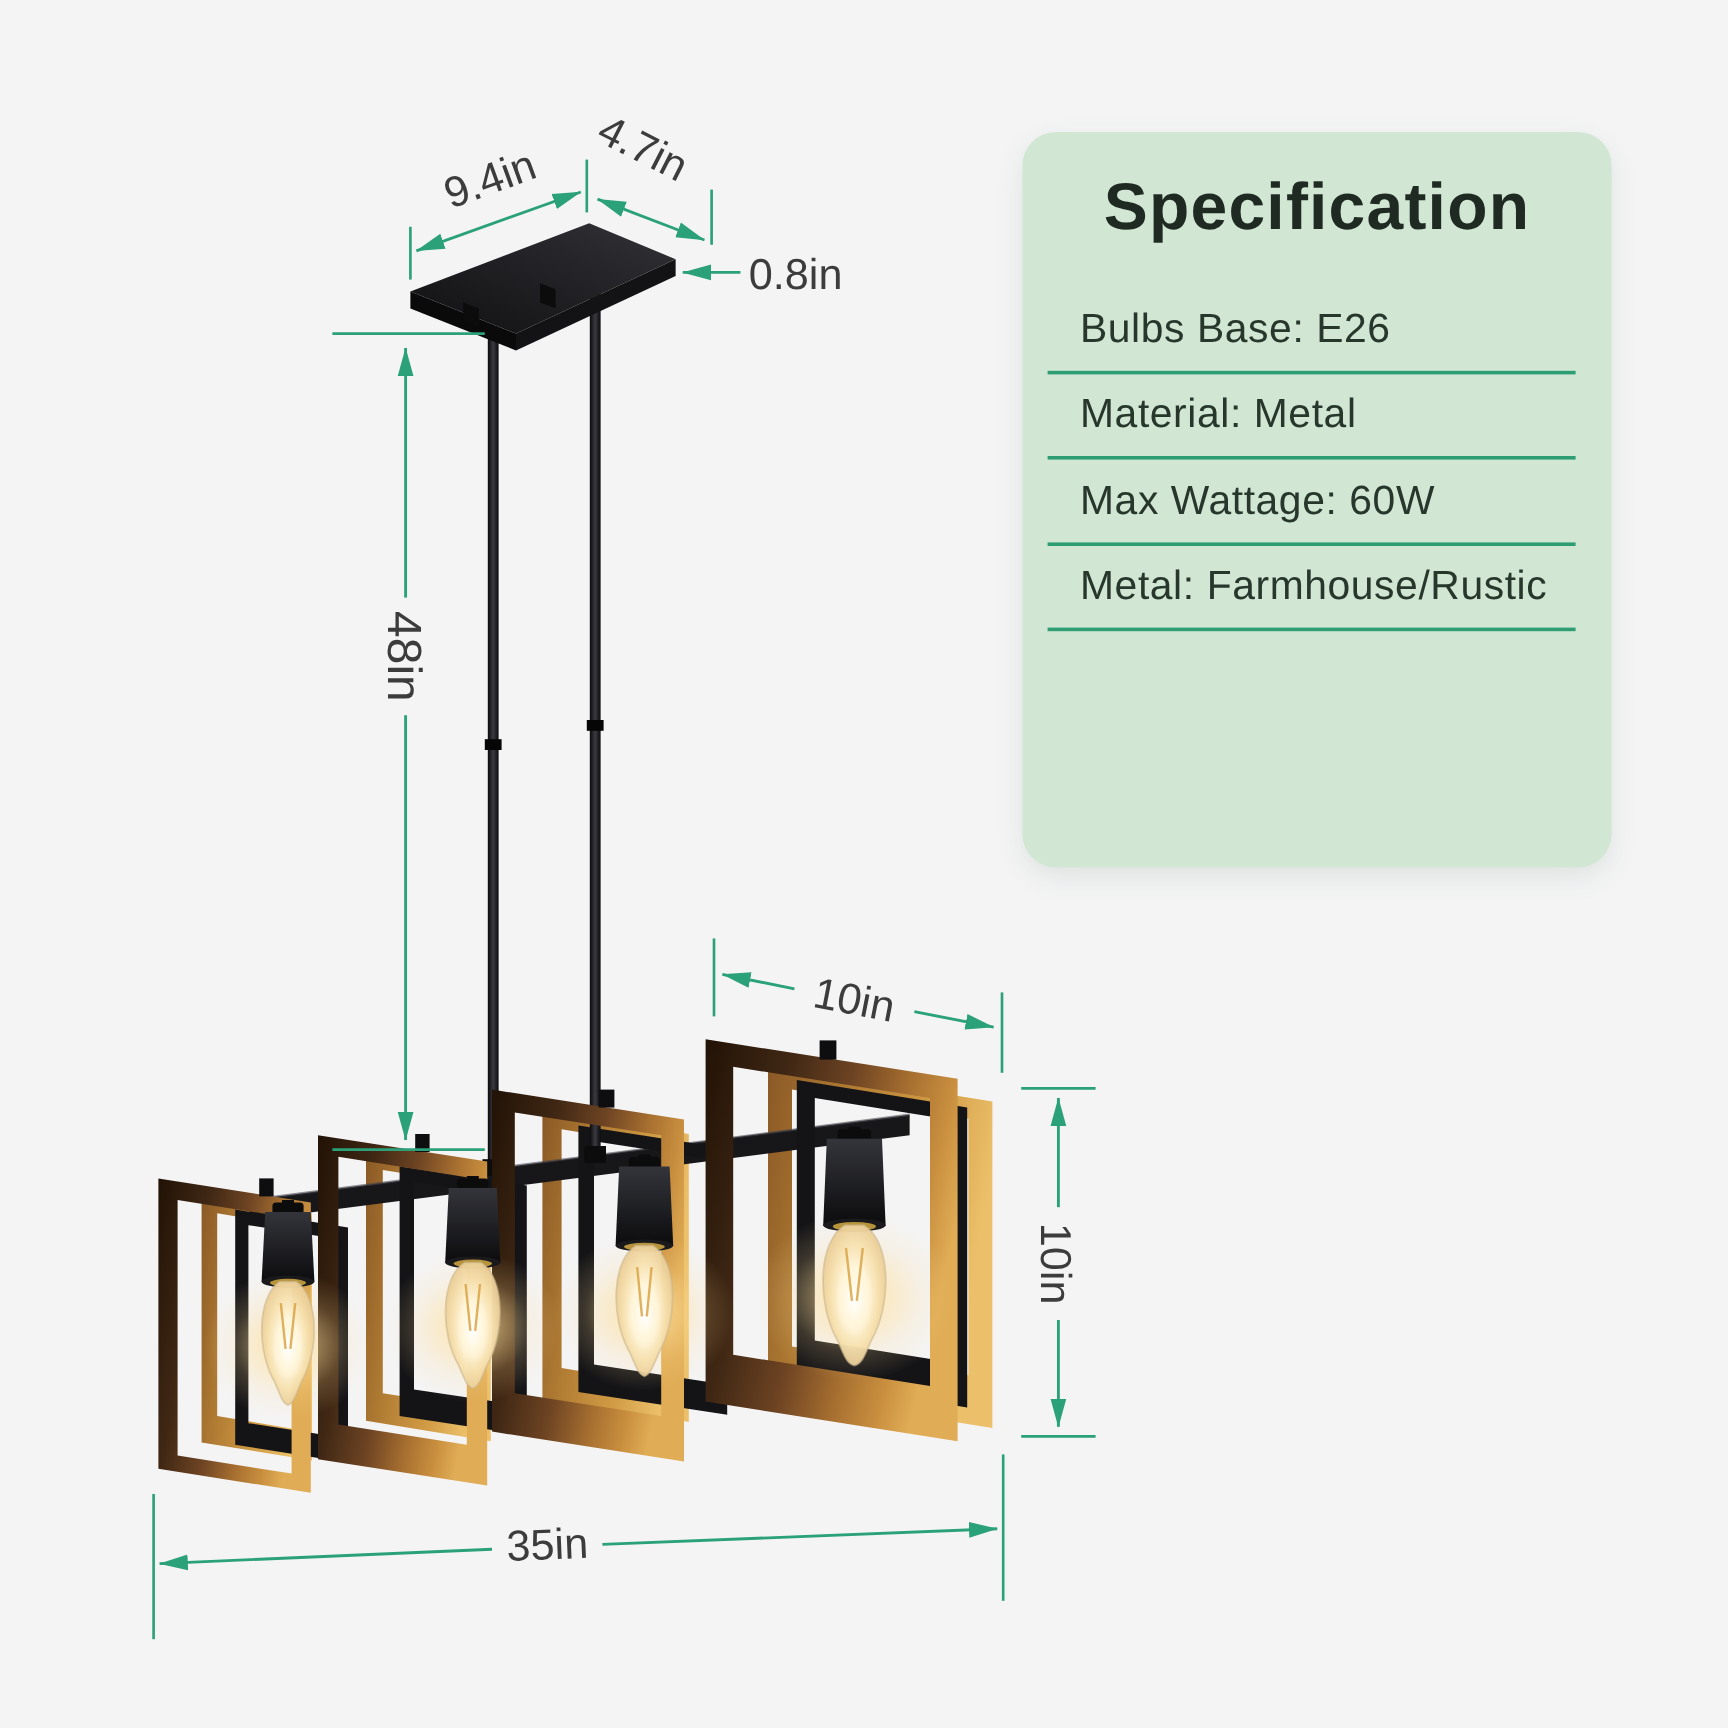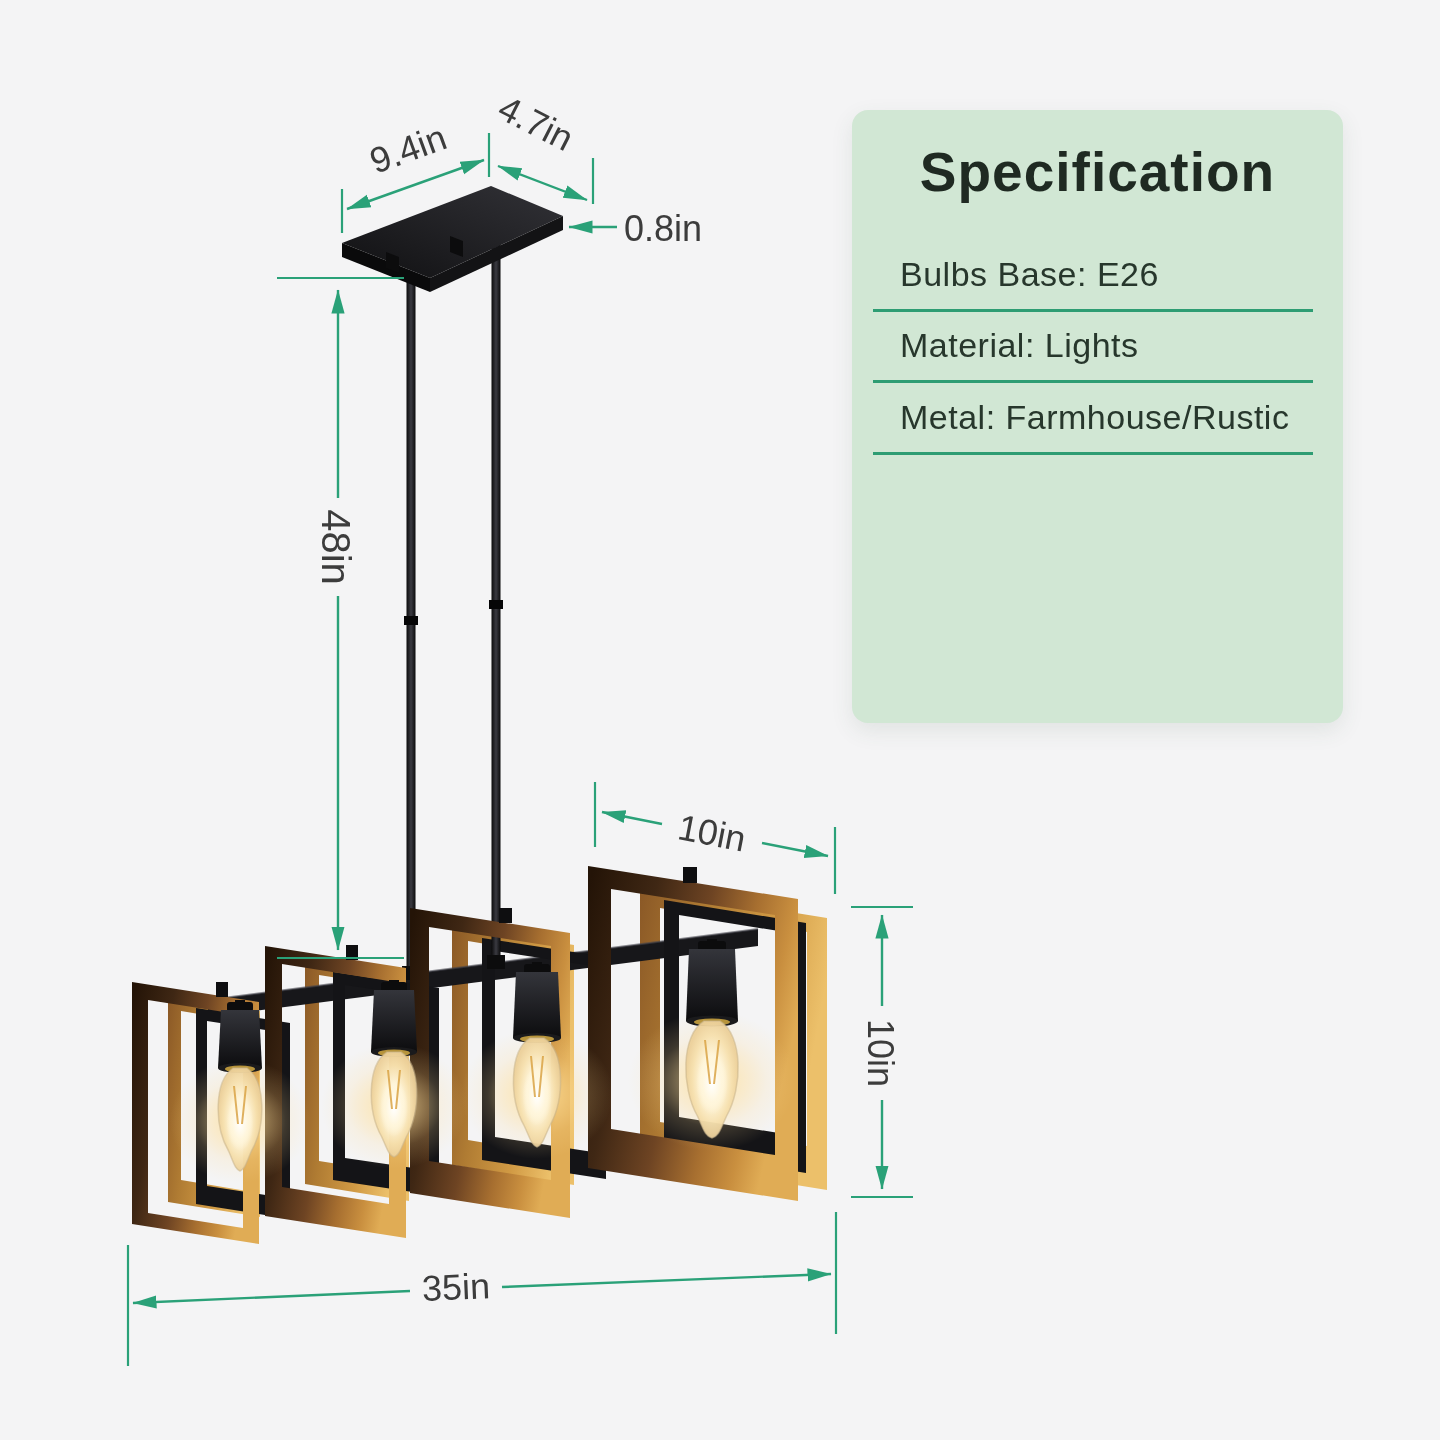--- a/index.html
+++ b/index.html
@@ -6,21 +6,21 @@
   .stage{
     position:relative;width:1440px;height:1440px;background:#f4f4f5;overflow:hidden;
     font-family:"Liberation Sans", sans-serif;
   }
   .art{position:absolute;left:0;top:0;width:1440px;height:1440px;}
   .dim-label{font-size:36px;fill:#3c3c3c;font-family:"Liberation Sans",sans-serif;}
   .dim-label.big{font-size:40px;}
   
   .spec-panel{
     position:absolute;left:852px;top:110px;width:491px;height:613px;
-    background:#d1e7d4;border-radius:16px;
+    background:#d1e7d4;border-radius:28px;
     box-shadow:0 8px 22px rgba(60,90,70,0.10);
   }
   .spec-title{
     position:absolute;top:30px;left:0;right:0;margin:0;text-align:center;
     font-size:55px;font-weight:700;letter-spacing:1px;color:#1f2a22;
   }
   .spec-rows{position:absolute;top:130px;left:21px;right:30px;}
   .spec-row{
     height:71.5px;display:flex;align-items:center;box-sizing:border-box;
     border-bottom:3px solid #2e9d73;padding-left:27px;
@@ -248,21 +248,24 @@
     </g>
   </svg>
 
   <section class="spec-panel">
     <h1 class="spec-title">Specification</h1>
     <div class="spec-rows">
       <div class="spec-row">
         <span>Bulbs Base: E26</span>
       </div>
       <div class="spec-row">
-        <span>Material: Lights</span>
+        <span>Material: Metal</span>
+      </div>
+      <div class="spec-row">
+        <span>Max Wattage: 60W</span>
       </div>
       <div class="spec-row">
         <span>Metal: Farmhouse/Rustic</span>
       </div>
     </div>
   </section>
 
 </div>
 
 </body></html>

